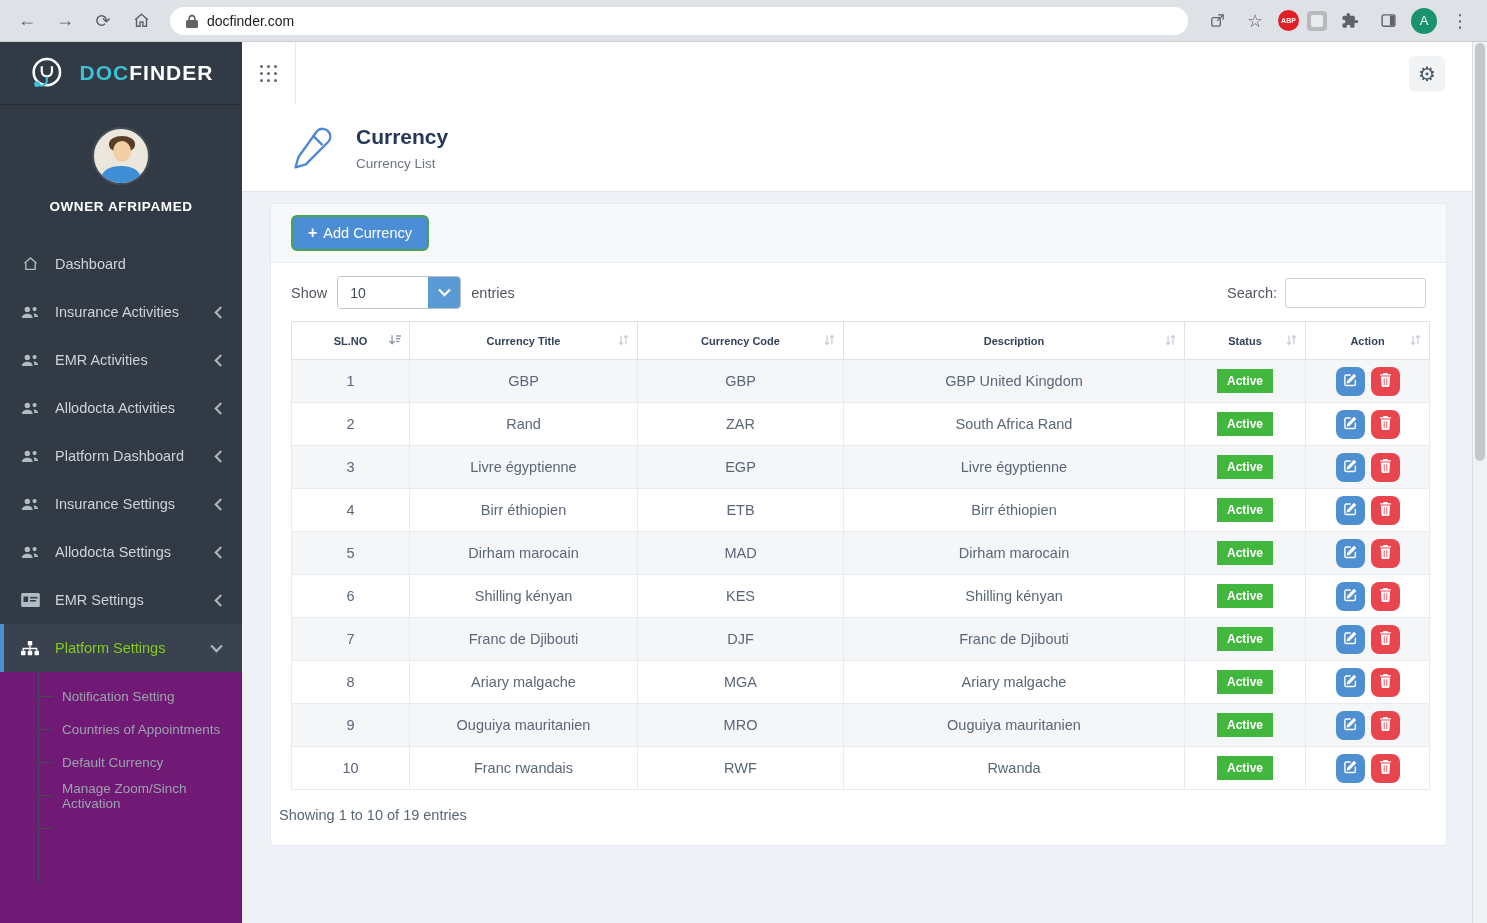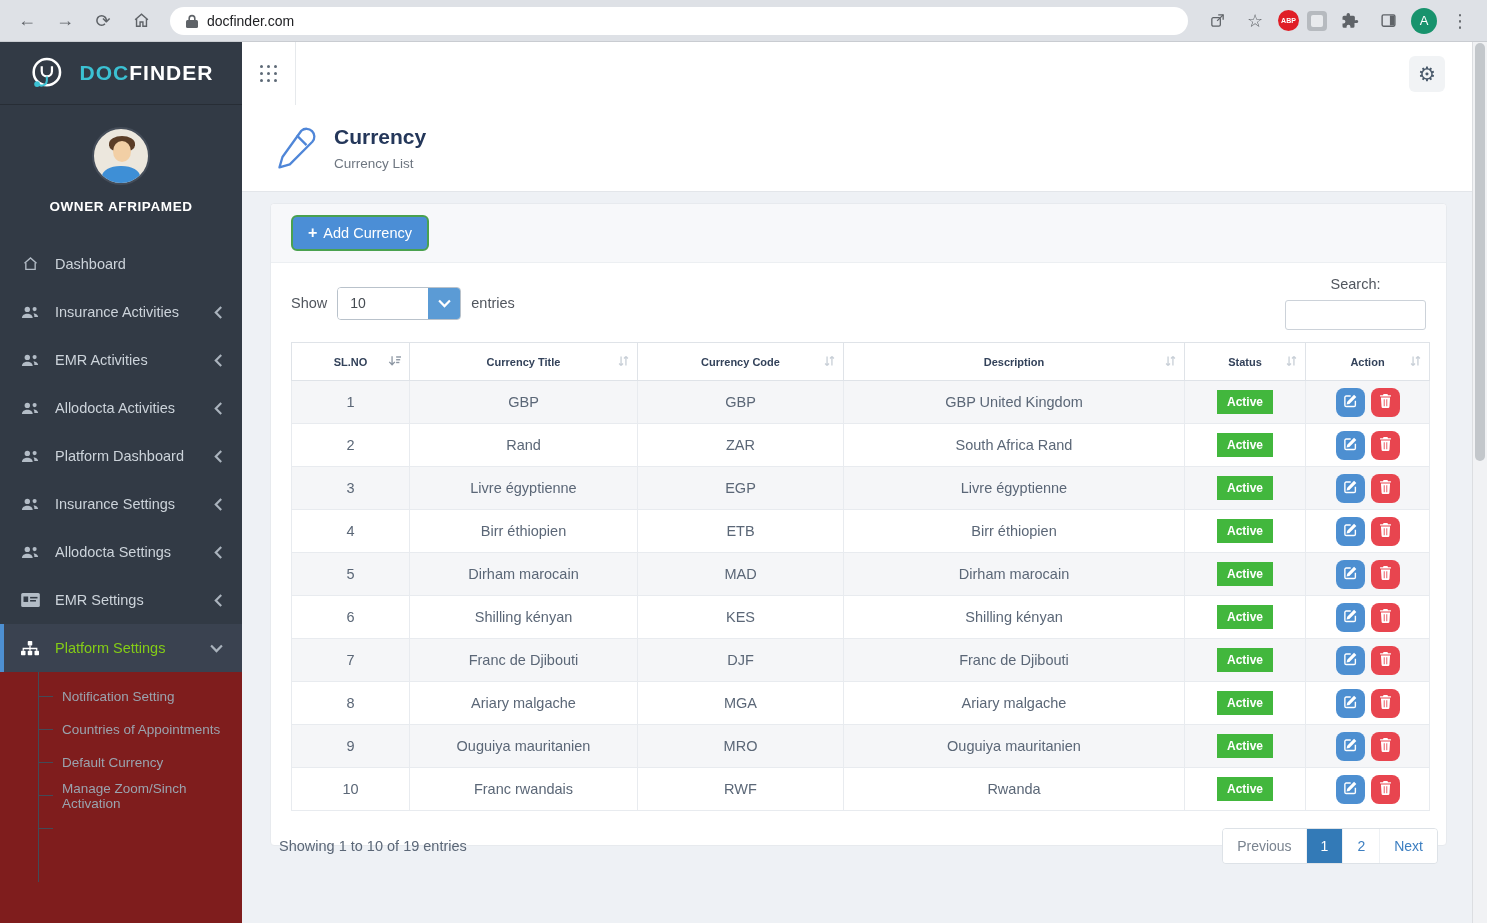--- a/index.html
+++ b/index.html
@@ -29,48 +29,48 @@
   .avatar .hair { position:absolute; top:7px; left:15px; width:26px; height:16px; border-radius:50% 50% 42% 42%; background:#5b3d26;}
   .avatar .face { position:absolute; top:12px; left:19px; width:18px; height:21px; border-radius:50%; background:#f2cfa5;}
   .avatar .shirt { position:absolute; bottom:-5px; left:8px; width:38px; height:22px; border-radius:48% 48% 0 0; background:#3e8fd6;}
   .uname { margin-top:14px; color:#fff; font-weight:bold; font-size:13.5px; letter-spacing:.6px;}
   #menu { flex:1; display:flex; flex-direction:column; margin-top:10px;}
   .mi { display:flex; align-items:center; height:48px; padding:0 19px 0 18px; font-size:14.5px; color:#ccd3da; cursor:pointer; flex:0 0 auto;}
   .mi .ico { width:24px; margin-right:13px; display:flex; justify-content:center; color:#b3bcc6;}
   .mi .chev { margin-left:auto; color:#aab3bd; display:flex;}
   .mi.active { background:#3a4250; border-left:4px solid var(--accent); padding-left:14px; color:#84cc16;}
   .mi.active .ico{ color:#fff;}
-  .submenu { background:#7f1d1d; padding:8px 0 0; position:relative; flex:1;}
+  .submenu { background:#701a75; padding:8px 0 0; position:relative; flex:1;}
   .submenu::before { content:""; position:absolute; left:38px; top:0; height:210px; width:1px; background:#434b57;}
   .si { display:flex; align-items:center; height:33px; font-size:13.5px; color:#9aa3ae; cursor:pointer; position:relative;}
   .si .dash { width:15px; height:1px; background:#434b57; margin:0 9px 0 38px; flex:0 0 auto;}
 
   
   .main { flex:1; display:flex; flex-direction:column; min-width:0;}
   .topbar { height:63px; background:#fff; display:flex; align-items:center; flex:0 0 auto;}
   .grid-box { width:54px; height:100%; display:flex; align-items:center; justify-content:center; border-right:1px solid #e6e9ec; cursor:pointer;}
   .grid-dots { width:18px; height:18px; display:grid; grid-template-columns:repeat(3,1fr); gap:3px;}
   .grid-dots i { width:3.5px; height:3.5px; border-radius:50%; background:#5e6a77;}
   .gear-btn { margin-left:auto; margin-right:42px; width:36px; height:36px; background:#f1f3f5; border:none; border-radius:6px; font-size:20px; color:#4a5a6b; cursor:pointer; display:flex; align-items:center; justify-content:center;}
 
-  .page-head { background:#fff; height:87px; border-bottom:1px solid #e3e6ea; display:flex; align-items:center; padding-left:30px; gap:16px; flex:0 0 auto;}
+  .page-head { background:#fff; height:87px; border-bottom:1px solid #e3e6ea; display:flex; align-items:center; padding-left:46px; gap:22px; flex:0 0 auto;}
   .pt-title { font-size:21px; font-weight:bold; color:#24375a;}
   .pt-sub { font-size:13.5px; color:#6e7680; margin-top:7px;}
 
   .content { padding:11px 40px 0 28px; flex:1;}
   .card { background:#fff; border:1px solid #e7eaee; border-radius:4px; height:643px; display:flex; flex-direction:column;}
   .card-top { background:#f7f8fa; padding:11px 20px; border-bottom:1px solid #eceff2; border-radius:4px 4px 0 0;}
   .btn-add { display:inline-flex; align-items:center; gap:6px; background:var(--accent-btn); border:2px solid #4aa14f; color:#fff; font-size:14.5px; padding:7px 15px; border-radius:6px; cursor:pointer; font-family:inherit;}
   .btn-add .plus { font-size:16px; font-weight:bold; }
 
   .controls { display:flex; align-items:center; padding:13px 20px 12px; font-size:14.5px; color:#51565e;}
   .show-select { display:flex; border:1px solid #b9c2cb; border-radius:4px; overflow:hidden; height:33px; margin:0 10px; cursor:pointer;}
   .ss-val { width:90px; padding:0 12px; display:flex; align-items:center; font-size:14px; color:#454b52; background:#fff;}
   .ss-btn { width:32px; background:#5b9bd5; display:flex; align-items:center; justify-content:center;}
-  .search-wrap { margin-left:auto; display:flex; align-items:center; gap:8px;flex-direction:column;}
+  .search-wrap { margin-left:auto; display:flex; align-items:center; gap:8px;}
   .search-wrap input { width:141px; height:30px; border:1px solid #ccd2d9; border-radius:3px; font-family:inherit; padding:0 8px;}
 
   .tbl { margin:0 20px; }
   table { width:100%; border-collapse:collapse; table-layout:fixed;}
   col.c0{width:118px} col.c1{width:228px} col.c2{width:206px} col.c3{width:341px} col.c4{width:121px} col.c5{width:124px}
   th { height:38px; font-size:11px; color:#33425a; border:1px solid #dfe3e8; background:#fff; position:relative; font-weight:bold; cursor:pointer;}
   td { height:43px; font-size:14.5px; color:#5b6777; border:1px solid #e8ebef; text-align:center;}
   tbody tr:nth-child(odd) td { background:#f5f6f8;}
   .sort { position:absolute; right:7px; top:50%; transform:translateY(-50%);}
   .badge { display:inline-block; background:var(--green); color:#fff; font-size:12px; font-weight:bold; padding:5px 10px; border-radius:0;}
@@ -601,26 +601,20 @@
                           <path d="M1.8 4h10.4l-.7 10.6A1.5 1.5 0 0 1 10 16H4a1.5 1.5 0 0 1-1.5-1.4zM5 6v8h1V6zm3 0v8h1V6z"></path>
                         </svg></span>
                     </button></td>
                 </tr>
               </tbody>
           </table>
         </div>
 
         <div class="card-footer">
           <span class="showing">Showing 1 to 10 of 19 entries</span>
-          <div class="pager" id="pager">
-              <span class="pg">Previous</span>
-              <span class="pg active">1</span>
-              <span class="pg">2</span>
-              <span class="pg">Next</span>
-            </div>
         </div>
       </div>
     </div>
   </div>
 </div>
 
 <div class="scrollbar">
     <div class="thumb"></div>
   </div>
 

